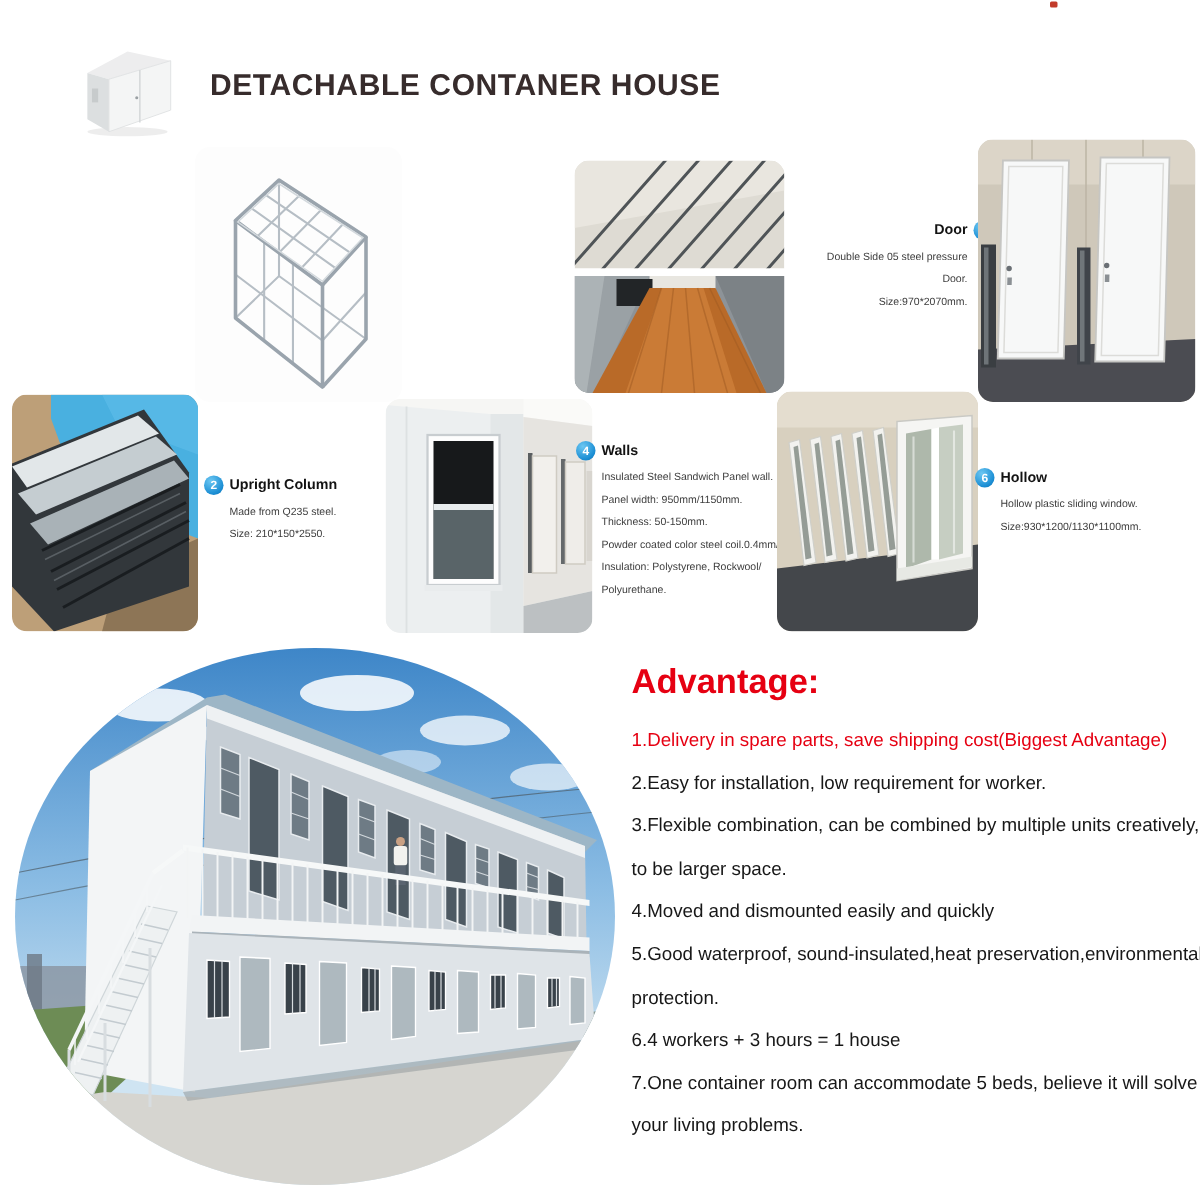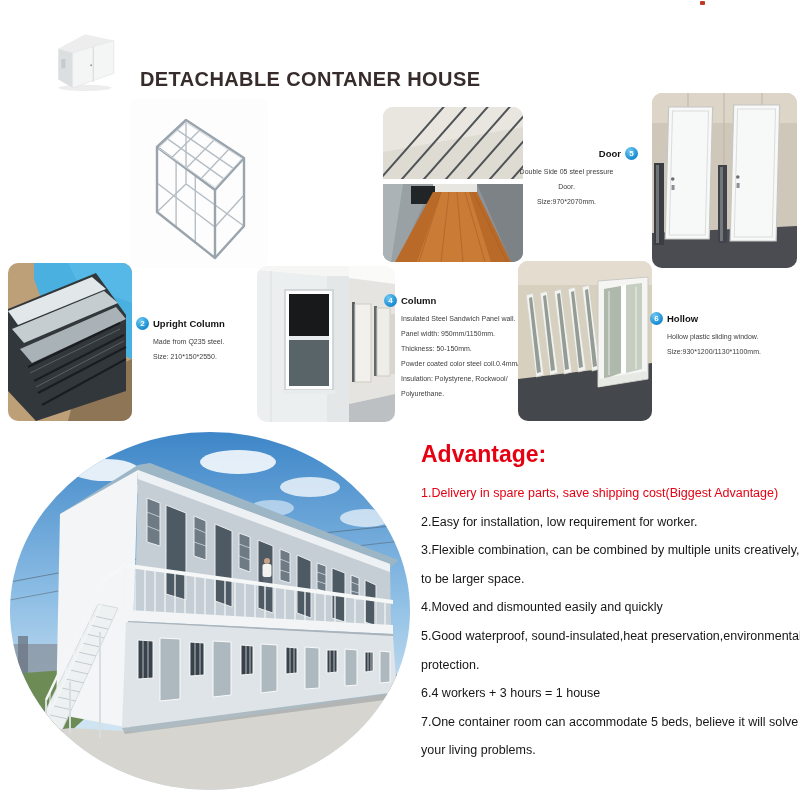--- a/index.html
+++ b/index.html
@@ -1,21 +1,21 @@
 <!DOCTYPE html>
 <html><head>
 <meta charset="utf-8">
 <style>
   html,body{margin:0;padding:0;background:#fff;}
   #page{position:relative;width:800px;height:800px;background:#ffffff;overflow:hidden;
         font-family:"Liberation Sans","DejaVu Sans",sans-serif;}
   .abs{position:absolute;}
   
   .header-title{position:absolute;left:140px;top:46px;font-size:20px;font-weight:600;
-                color:#372c2c;letter-spacing:.4px;margin-top:22px;}
+                color:#372c2c;letter-spacing:.4px;}
   
   .img-card{position:absolute;border-radius:10px;overflow:hidden;background:#fff;}
   .img-card svg{display:block;width:100%;height:100%;}
   
   .sec{position:absolute;font-size:7px;color:#3d3d3d;}
   .title-row{display:flex;align-items:center;gap:4px;font-size:9.5px;font-weight:bold;color:#131313;}
   .sec.right{text-align:right;}
   .sec.right .title-row{justify-content:flex-end;}
   .badge{width:13px;height:13px;border-radius:50%;flex:0 0 13px;
          background:radial-gradient(circle at 35% 28%,#6cc7f2,#1b8ed4 68%,#0f6dad);
@@ -95,21 +95,21 @@
       <rect x="50" y="77" width="44" height="9" fill="#e8e6e0"></rect>
       <rect x="28" y="79" width="24" height="18" fill="#222527"></rect>
       <polygon points="50,85 94,85 128,155 12,155" fill="#b96a28"></polygon>
       <polygon points="58,85 86,85 108,155 34,155" fill="#cd7e38" opacity="0.85"></polygon>
       <g stroke="#9e5a22" stroke-width="1" opacity="0.5">
         <path d="M58,85 L36,155 M66,85 L58,155 M74,85 L80,155 M82,85 L102,155 M90,85 L124,155"></path>
       </g>
     </svg>
   </div>
 
-  <div class="sec right" style="left:512px;top:147px;width:126px;text-align:center;">
+  <div class="sec right" style="left:536px;top:147px;width:126px;">
     <div class="title-row">
       <span>Door</span>
       <span class="badge">5</span>
     </div>
     <div class="desc">
       <div>Double Side 05 steel pressure Door.</div>
       <div>Size:970*2070mm.</div>
     </div>
   </div>
 
@@ -186,21 +186,21 @@
       <rect x="117" y="40" width="3" height="70" fill="#65696b"></rect>
       <rect x="120" y="42" width="13" height="68" fill="#efede9" stroke="#cfcbc2" stroke-width="1"></rect>
       <rect x="134" y="48" width="4" height="60" fill="#d8d5cf"></rect>
       <polygon points="92,138 138,128 138,156 92,156" fill="#bcc0c2"></polygon>
     </svg>
   </div>
 
   <div class="sec left" style="left:384px;top:294px;width:168px;">
     <div class="title-row">
       <span class="badge">4</span>
-      <span>Column</span>
+      <span>Walls</span>
     </div>
     <div class="desc">
       <div>Insulated Steel Sandwich Panel wall.</div>
       <div>Panel width: 950mm/1150mm.</div>
       <div>Thickness: 50-150mm.</div>
       <div>Powder coated color steel coil.0.4mm/0.5mm</div>
       <div>Insulation: Polystyrene, Rockwool/</div>
       <div>Polyurethane.</div>
     </div>
   </div>

